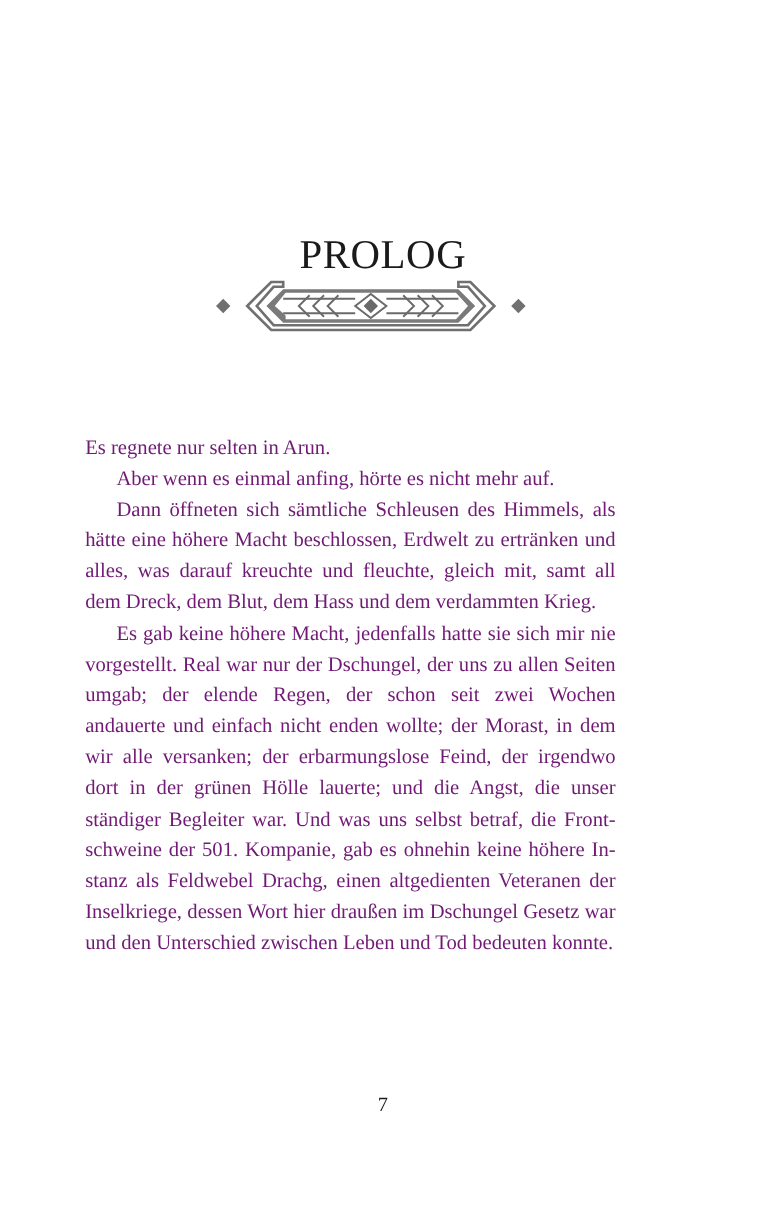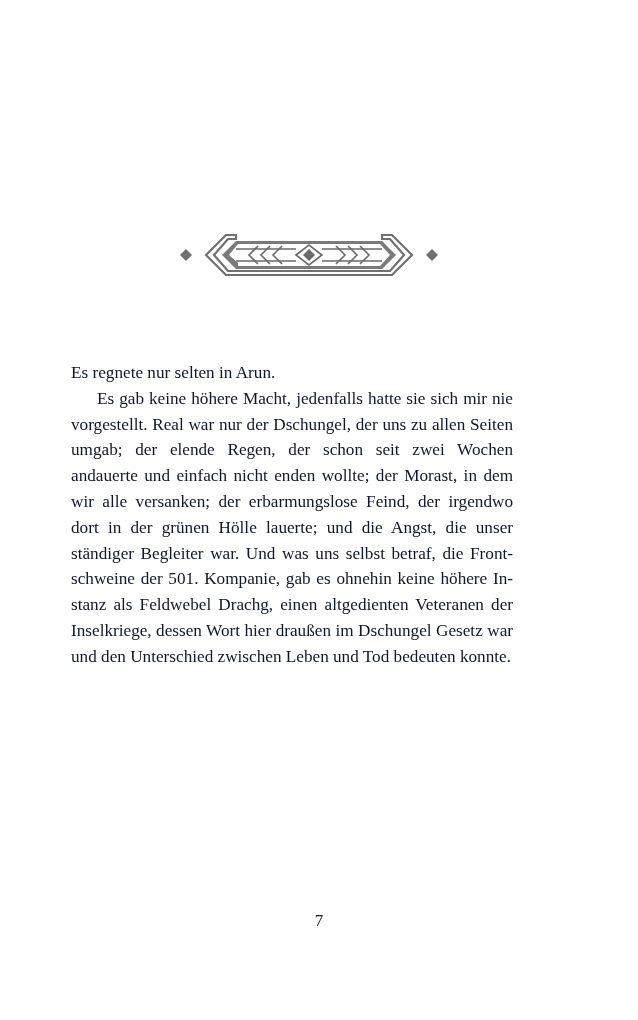--- a/index.html
+++ b/index.html
@@ -12,35 +12,36 @@
     .chapter-title {
       position: absolute; left: 0; width: 638px; top: 193px;
       text-align: center; font-size: 34px; letter-spacing: 0.5px;
       color: #1a1a1a; line-height: 40px;
     }
     .ornament {
       position: absolute; left: 178px; top: 230px; width: 262px; height: 50px;
     }
     .body-text {
       position: absolute; left: 71px; top: 360px; width: 442px;
-      font-size: 17.2px; line-height: 25.8px; color: #0f172a;
+      font-size: 17.2px; line-height: 25.8px; color: #701a75;
     }
     .body-text p { margin: 0; text-align: justify; text-align-last: left; }
     .body-text p.indent { text-indent: 26px; }
     .body-text p.noindent { text-indent: 0; }
     .page-number {
       position: absolute; left: 0; width: 638px; top: 911px;
       text-align: center; font-size: 17px; color: #1d1d1d;
     }
   </style>
 </head>
 <body>
 
 <div class="page">
 
+  <div class="chapter-title">PROLOG</div>
 
   <div class="ornament">
     <svg width="262" height="50" viewBox="0 0 262 50" xmlns="http://www.w3.org/2000/svg">
       <g fill="#707070" stroke="none">
 
         <polygon points="2,25 8,19 14,25 8,31"></polygon>
 
         <polygon points="248,25 254,19 260,25 254,31"></polygon>
       </g>
       <g fill="none" stroke="#707070" stroke-width="2.2" stroke-linejoin="miter">
@@ -69,18 +70,20 @@
         <polygon points="118,25 131,15 144,25 131,35"></polygon>
       </g>
       <g fill="#6a6a6a">
         <polygon points="125,25 131,19 137,25 131,31"></polygon>
       </g>
     </svg>
   </div>
 
   <div class="body-text" lang="de">
     <p class="noindent">Es regnete nur selten in Arun.</p>
+    <p class="indent">Aber wenn es einmal anfing, hörte es nicht mehr auf.</p>
+    <p class="indent">Dann öffneten sich sämtliche Schleusen des Himmels, als hätte eine höhere Macht beschlossen, Erdwelt zu ertränken und alles, was darauf kreuchte und fleuchte, gleich mit, samt all dem Dreck, dem Blut, dem Hass und dem verdammten Krieg.</p>
     <p class="indent">Es gab keine höhere Macht, jedenfalls hatte sie sich mir nie vorgestellt. Real war nur der Dschungel, der uns zu al­len Seiten umgab; der elende Regen, der schon seit zwei Wo­chen andauerte und einfach nicht enden wollte; der Morast, in dem wir alle versanken; der erbarmungslose Feind, der irgend­wo dort in der grünen Hölle lauerte; und die Angst, die unser ständiger Begleiter war. Und was uns selbst betraf, die Front­schweine der 501. Kompanie, gab es ohnehin keine höhere In­stanz als Feldwebel Drachg, einen altgedienten Veteranen der Inselkriege, dessen Wort hier draußen im Dschungel Gesetz war und den Unterschied zwischen Leben und Tod bedeuten konnte.</p>
   </div>
 
   <div class="page-number">7</div>
 
 </div>
 
 </body></html>

